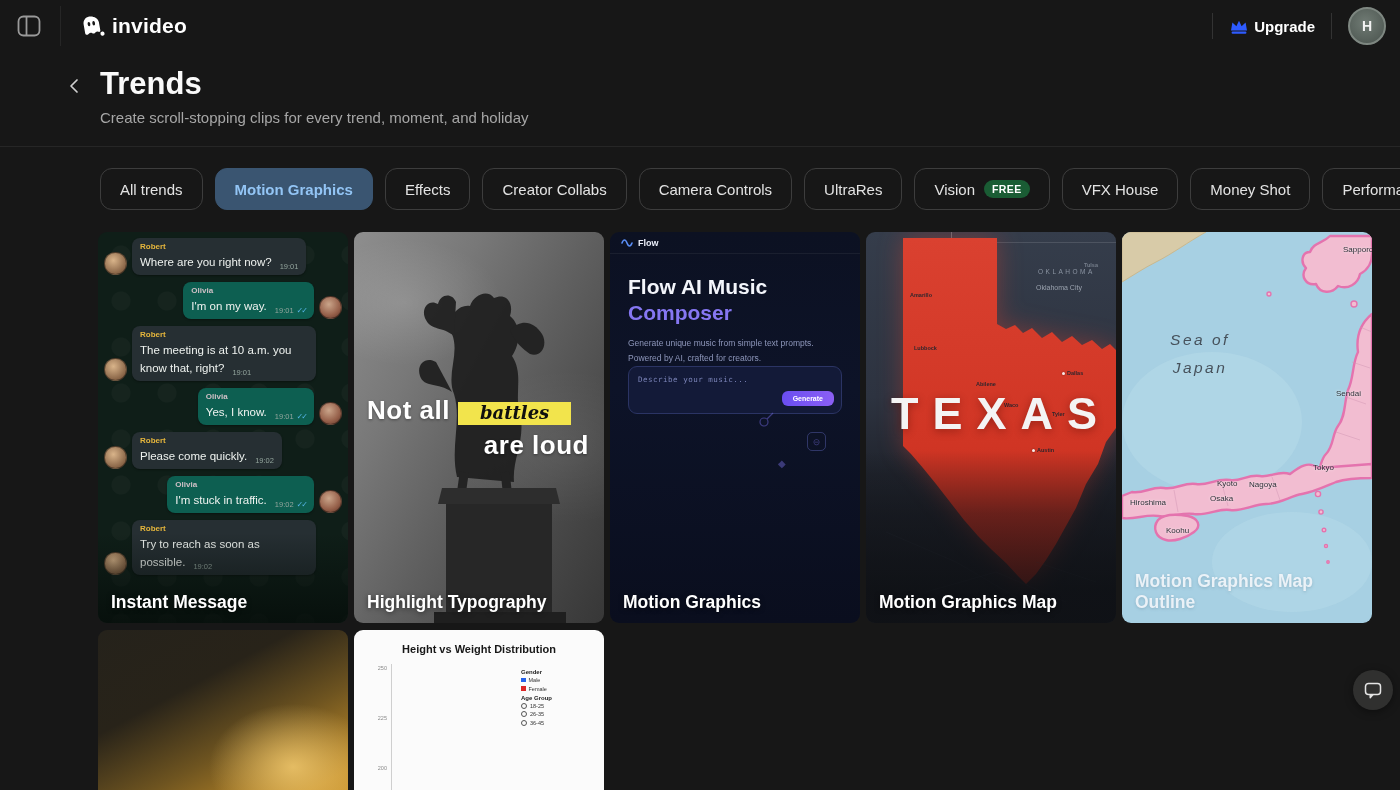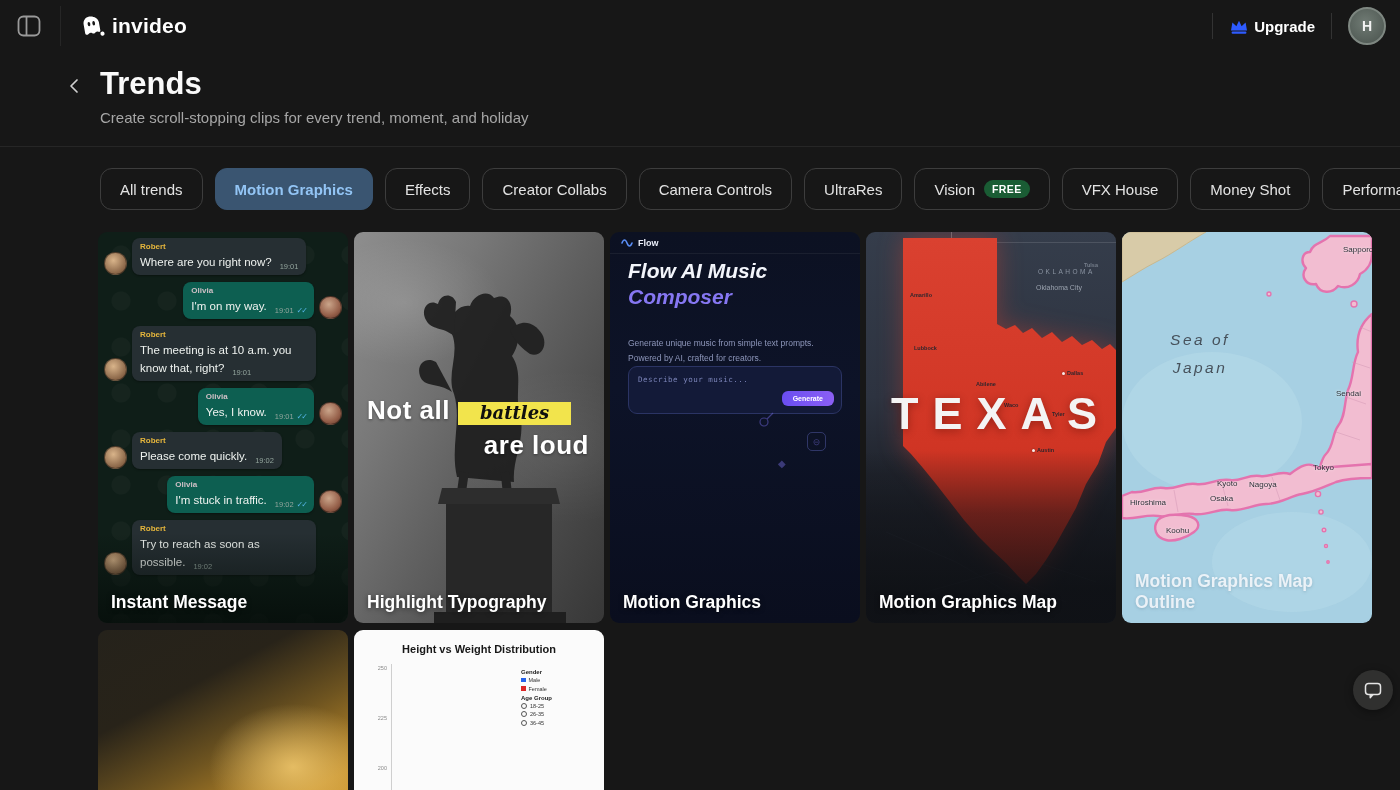--- a/index.html
+++ b/index.html
@@ -79,21 +79,21 @@
   .t-white{font-size:26px;font-weight:800;color:#fff;letter-spacing:.5px;text-shadow:0 1px 3px rgba(0,0,0,.4);}
   .t-hl{font-family:"DejaVu Serif",serif;font-style:italic;font-weight:700;font-size:18px;
     color:#0f0f0f;background:#f2e44c;padding:0 22px 2px;}
   .typo .l2{text-align:right;padding-right:15px;margin-top:4px;}
 
   
   .c-flow{background:linear-gradient(180deg,#0c1122 0%,#0d1328 40%,#0a0e1e 100%);}
   .flow-top{position:absolute;top:0;left:0;right:0;height:21px;display:flex;align-items:center;gap:5px;
     padding-left:11px;border-bottom:1px solid rgba(255,255,255,.06);}
   .flow-logo-text{font-size:9px;font-weight:700;color:#e9ecf8;}
-  .flow-h{position:absolute;left:18px;top:26px;font-size:21px;font-weight:700;color:#f3f5fb;line-height:1.25;font-style:italic;}
+  .flow-h{position:absolute;left:18px;top:42px;font-size:21px;font-weight:700;color:#f3f5fb;line-height:1.25;}
   .flow-h .l2{color:#8677f2;}
   .flow-sub{position:absolute;left:18px;top:104px;font-size:8.5px;color:#8d96ba;line-height:1.8;}
   .flow-input{position:absolute;left:18px;top:134px;width:212px;height:46px;background:#131a38;
     border:1px solid #2b3464;border-radius:9px;}
   .flow-ph{position:absolute;left:9px;top:8px;font-family:"DejaVu Sans Mono",monospace;
     font-size:7.5px;color:#7b84b8;letter-spacing:.5px;}
   .flow-btn{position:absolute;right:7px;bottom:7px;padding:4px 11px;border-radius:6px;
     background:linear-gradient(90deg,#6a4ef0,#8b5ff5);font-size:7px;font-weight:700;color:#fff;cursor:pointer;}
   .flow-faint{position:absolute;color:rgba(130,120,245,.4);}
   .ff-circle{right:34px;top:200px;width:17px;height:17px;border:1px solid rgba(130,140,255,.3);

